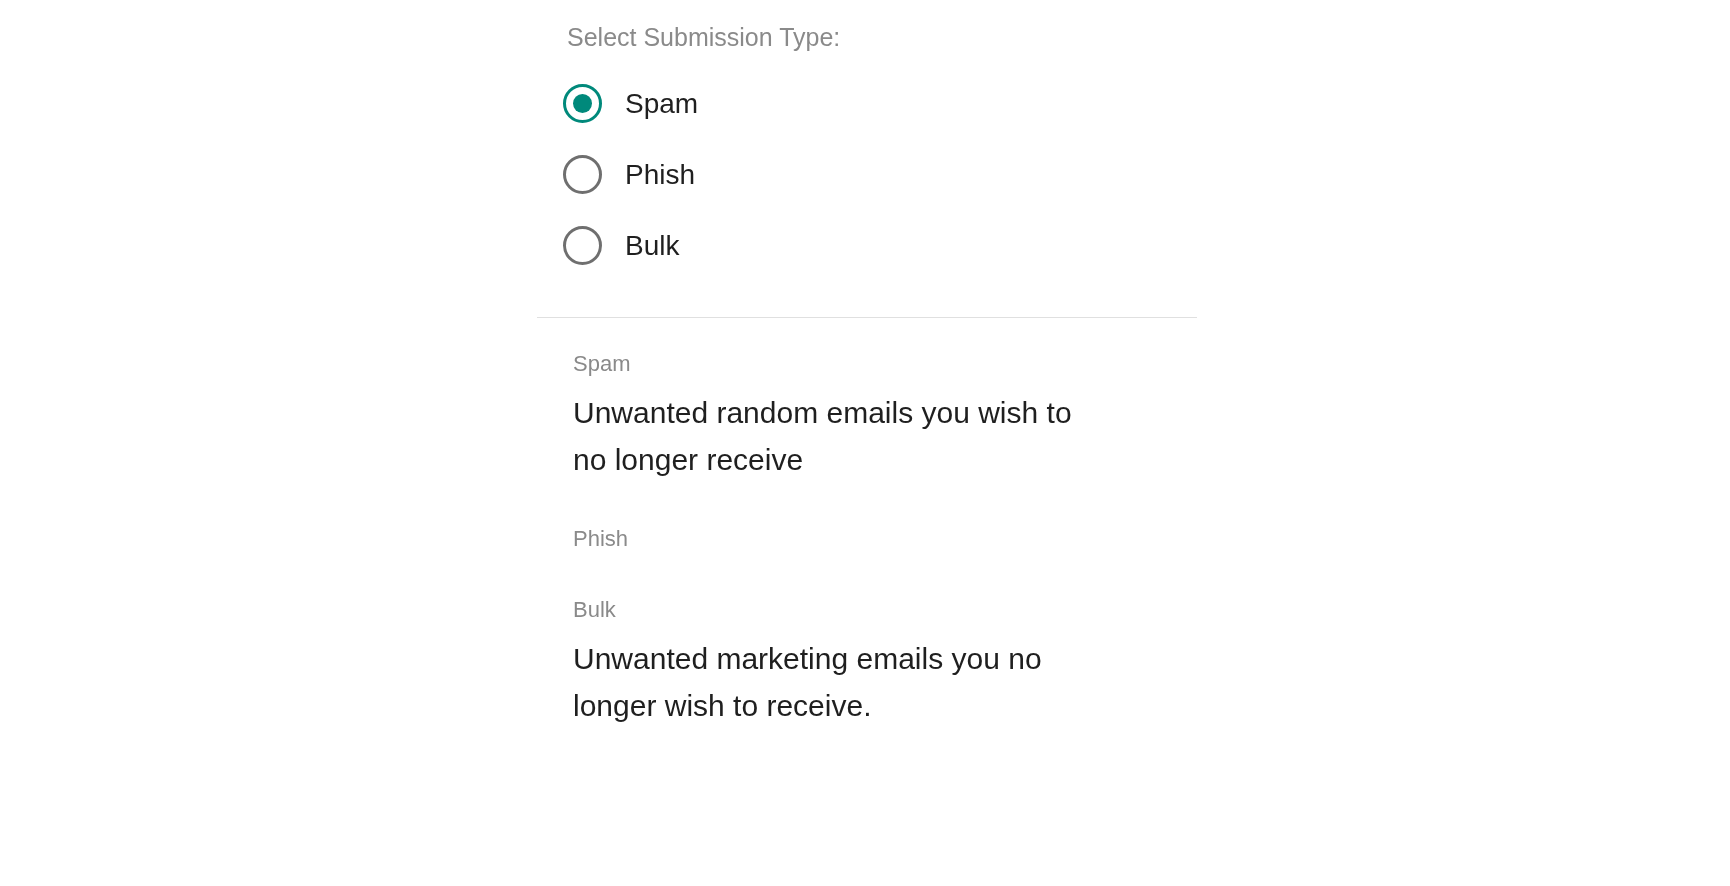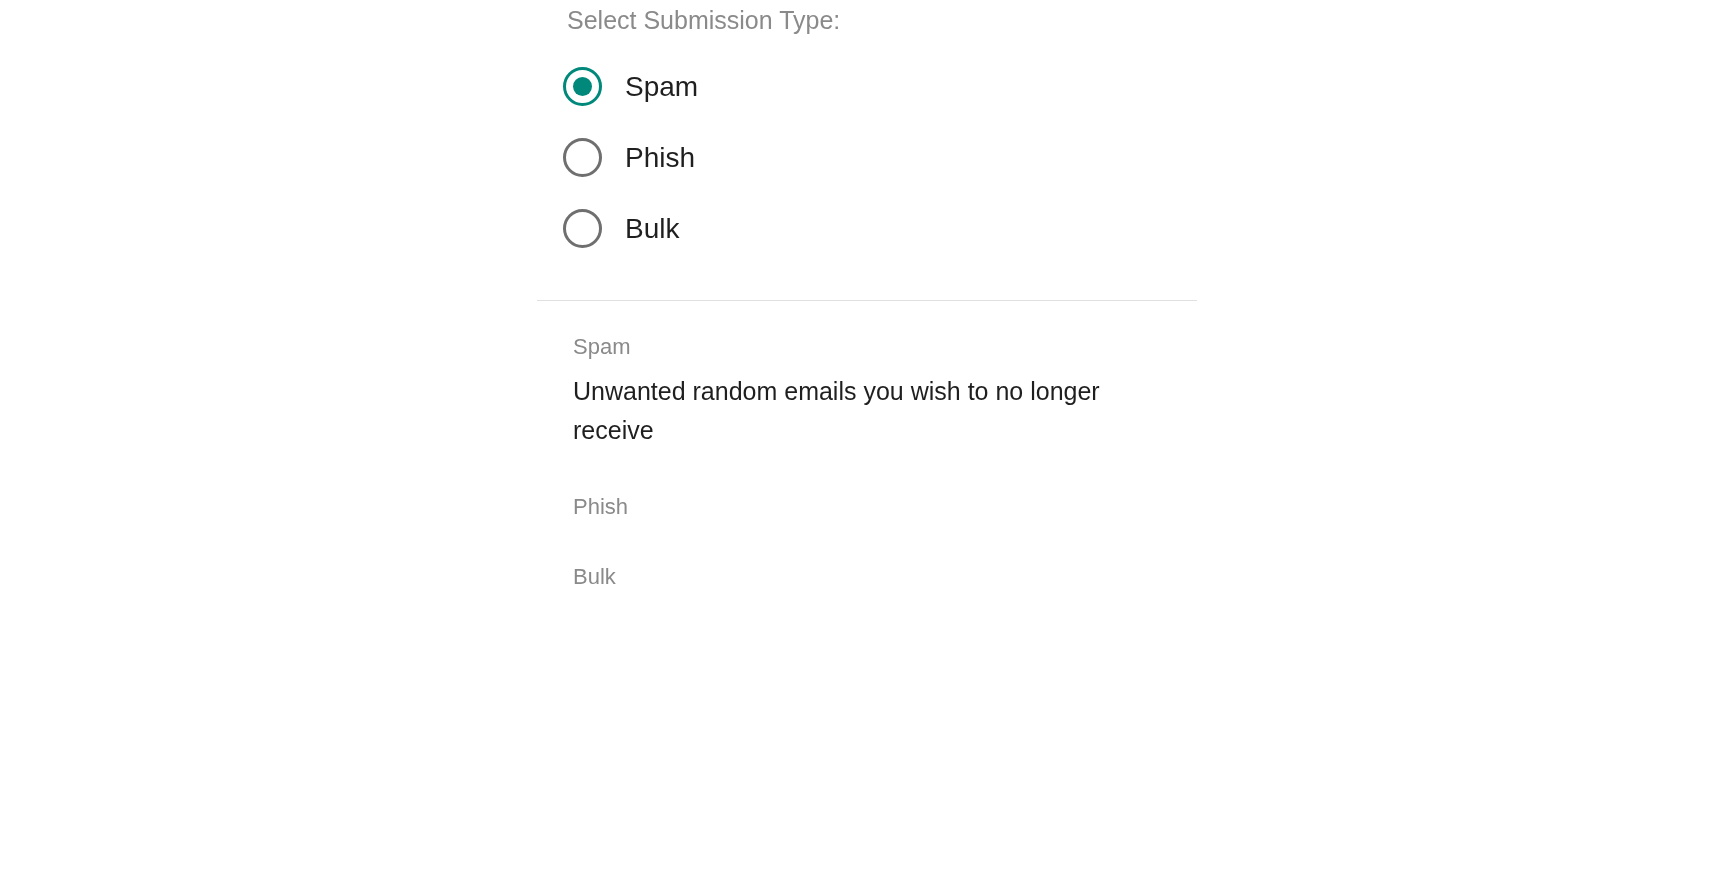--- a/index.html
+++ b/index.html
@@ -23,21 +23,21 @@
   .panel {
     position: absolute;
     left: 537px;
     top: 0;
     width: 660px;
   }
   .form-legend {
     font-size: 25px;
     color: #8a8a8a;
     line-height: 1.2;
-    padding-top: 5px;
+    padding-top: 22px;
     padding-left: 30px;
   }
   .radio-group {
     margin-top: 16px;
     padding-left: 26px;
   }
   .radio-row {
     display: flex;
     align-items: center;
     height: 71px;
@@ -86,21 +86,21 @@
   .def-block {
     margin-bottom: 42px;
   }
   .def-term {
     font-size: 22px;
     color: #8a8a8a;
     line-height: 1.3;
     margin-bottom: 10px;
   }
   .def-desc {
-    font-size: 25px;
+    font-size: 30px;
     color: #1f1f1f;
     line-height: 1.58;
     max-width: 540px;
   }
 </style>
 </head>
 <body>
 
 <div class="page">
   <div class="panel">
@@ -140,17 +140,18 @@
         <div class="def-term">Spam</div>
         <div class="def-desc">Unwanted random emails you wish to no longer receive</div>
       </div>
 
       <div class="def-block">
         <div class="def-term">Phish</div>
       </div>
 
       <div class="def-block">
         <div class="def-term">Bulk</div>
+        <div class="def-desc">Unwanted marketing emails you no longer wish to receive.</div>
       </div>
 
     </div>
   </div>
 </div>
 
 </body></html>

